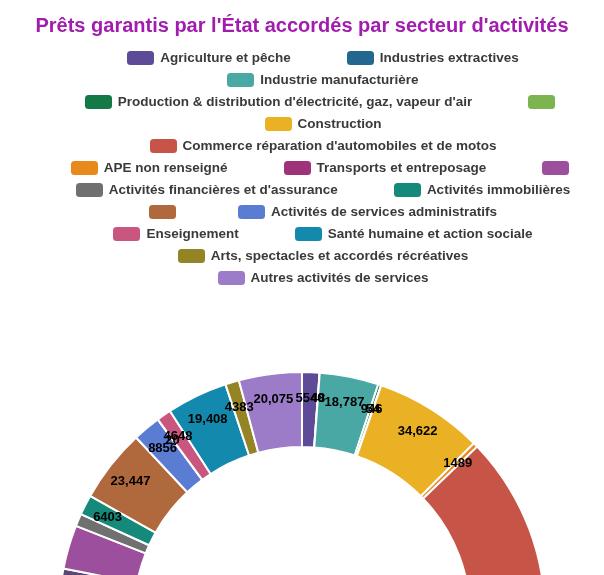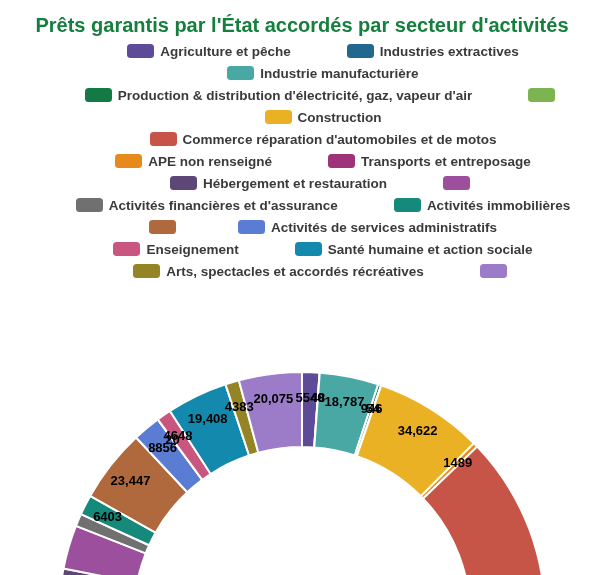--- a/index.html
+++ b/index.html
@@ -7,36 +7,36 @@
     width:604px;height:575px;overflow:hidden;background:#ffffff;
     font-family:"Liberation Sans","DejaVu Sans",sans-serif;
     position:relative;
   }
   .page-title{
     margin:12px auto 4px auto;
     width:540px;
     text-align:center;
     font-size:20px;
     font-weight:700;
-    color:#15803d;
+    color:#a21caf;
     line-height:1.3;
   }
   .legend{
     margin:6px auto 0 auto;
     max-width:548px;
     display:flex;
     flex-wrap:wrap;
     justify-content:center;
     align-items:center;
     column-gap:14px;
     row-gap:1px;
   }
   .legend-item{
     display:flex;
-    align-items:flex-start;
+    align-items:flex-end;
     height:21px;
     cursor:pointer;
     padding-left:42px;
   }
   .legend-swatch{
     width:27px;height:14px;
     border-radius:3.5px;
     margin-right:6px;
     flex:0 0 auto;
   }
@@ -99,24 +99,20 @@
     </div>
     <div class="legend-item">
       <span class="legend-swatch" style="background: rgb(232, 137, 27);"></span>
       <span class="legend-label">APE non renseigné</span>
     </div>
     <div class="legend-item">
       <span class="legend-swatch" style="background: rgb(158, 51, 121);"></span>
       <span class="legend-label">Transports et entreposage</span>
     </div>
     <div class="legend-item">
-      <span class="legend-swatch" style="background: rgb(93, 71, 119);"></span>
-      <span class="legend-label">Hébergement et restauration</span>
-    </div>
-    <div class="legend-item">
       <span class="legend-swatch" style="background: rgb(156, 79, 156);"></span>
     </div>
     <div class="legend-item">
       <span class="legend-swatch" style="background: rgb(112, 112, 112);"></span>
       <span class="legend-label">Activités financières et d'assurance</span>
     </div>
     <div class="legend-item">
       <span class="legend-swatch" style="background: rgb(21, 137, 122);"></span>
       <span class="legend-label">Activités immobilières</span>
     </div>
@@ -134,20 +130,21 @@
     <div class="legend-item">
       <span class="legend-swatch" style="background: rgb(20, 137, 174);"></span>
       <span class="legend-label">Santé humaine et action sociale</span>
     </div>
     <div class="legend-item">
       <span class="legend-swatch" style="background: rgb(148, 132, 38);"></span>
       <span class="legend-label">Arts, spectacles et accordés récréatives</span>
     </div>
     <div class="legend-item">
       <span class="legend-swatch" style="background: rgb(156, 123, 200);"></span>
+      <span class="legend-label">Autres activités de services</span>
     </div>
   </div>
 
 <svg class="chart-layer" width="604" height="575" viewBox="0 0 604 575">
     <path d="M 302.00 372.00 A 243 243 0 0 1 319.62 372.64 L 314.18 447.44 A 168 168 0 0 0 302.00 447.00 Z" fill="#5E4B97" class="slice"></path>
     <path d="M 319.62 372.64 A 243 243 0 0 1 319.77 372.65 L 314.28 447.45 A 168 168 0 0 0 314.18 447.44 Z" fill="#22678F" class="slice"></path>
     <path d="M 319.77 372.65 A 243 243 0 0 1 378.27 384.28 L 354.73 455.49 A 168 168 0 0 0 314.28 447.45 Z" fill="#4AA8A4" class="slice"></path>
     <path d="M 378.27 384.28 A 243 243 0 0 1 381.12 385.24 L 356.70 456.15 A 168 168 0 0 0 354.73 455.49 Z" fill="#147A45" class="slice"></path>
     <path d="M 381.12 385.24 A 243 243 0 0 1 381.28 385.30 L 356.81 456.19 A 168 168 0 0 0 356.70 456.15 Z" fill="#7CB450" class="slice"></path>
     <path d="M 381.28 385.30 A 243 243 0 0 1 473.90 443.24 L 420.84 496.25 A 168 168 0 0 0 356.81 456.19 Z" fill="#EBB124" class="slice"></path>

